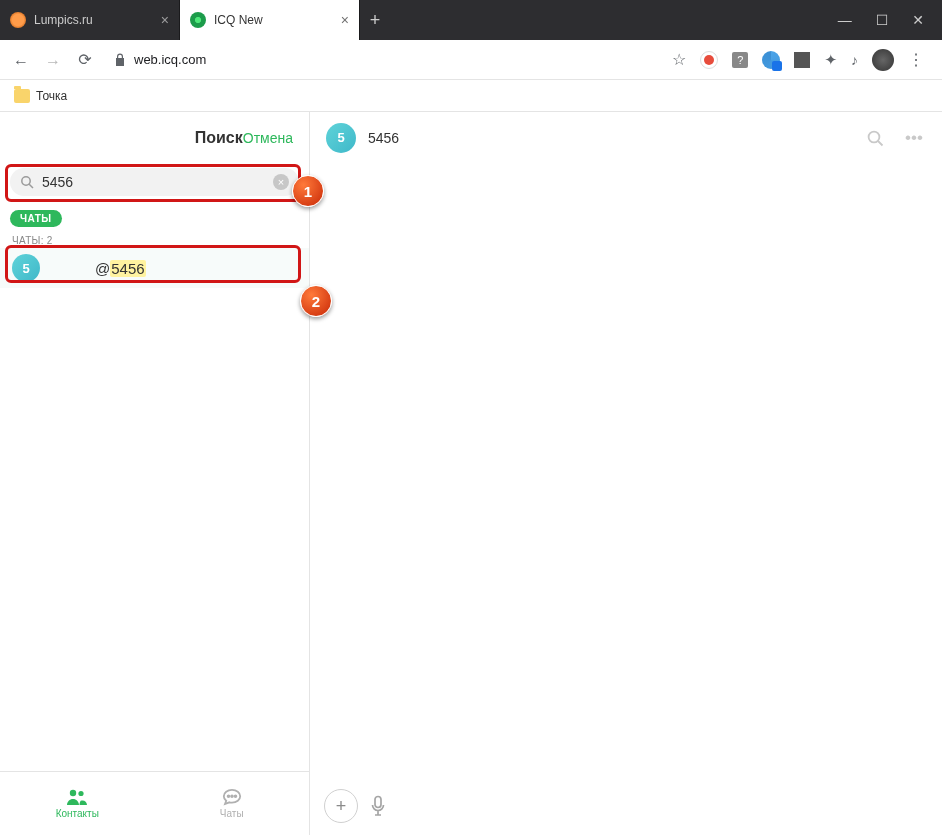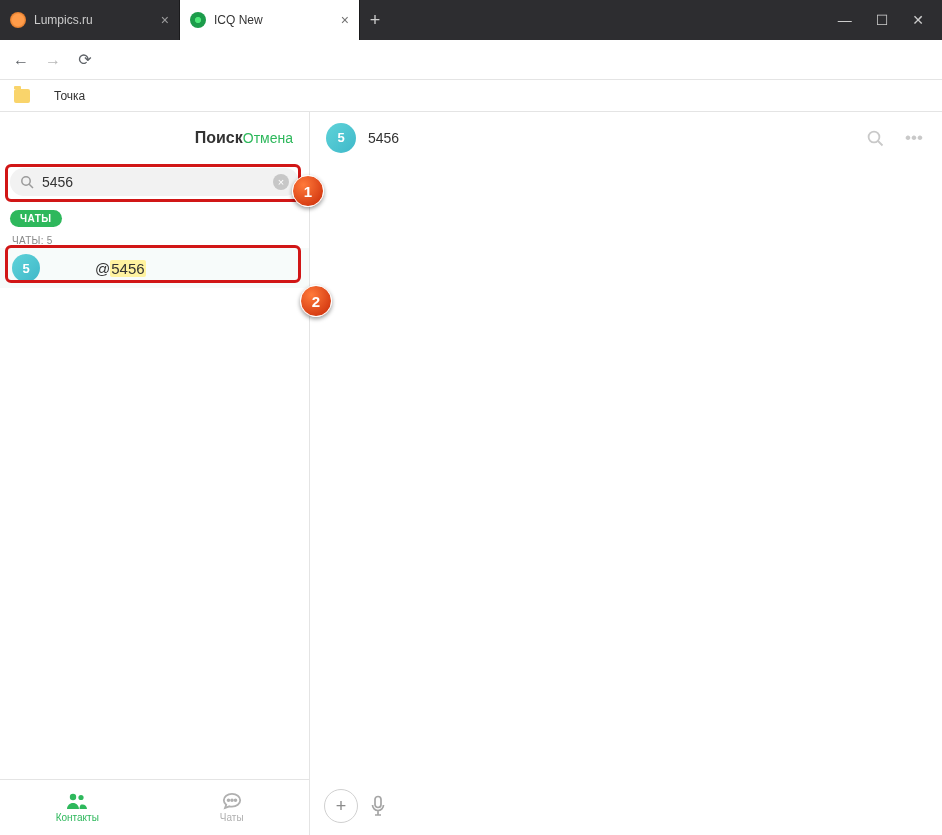--- a/index.html
+++ b/index.html
@@ -32,21 +32,21 @@
 .circle-red::after{content:"";width:10px;height:10px;border-radius:50%;background:#e74c3c;}
 .sq-gray{width:16px;height:16px;background:#888;border-radius:2px;color:#fff;font-size:11px;text-align:center;line-height:16px;}
 .globe-icon{width:18px;height:18px;border-radius:50%;background:conic-gradient(#4aa3e8,#3b8fd4);position:relative;}
 .globe-icon::after{content:"";position:absolute;bottom:-2px;right:-2px;width:10px;height:10px;background:#1a73e8;border-radius:2px;}
 .cube-icon{width:16px;height:16px;background:#555;}
 .puzzle-icon{color:#5f6368;font-size:15px;}
 .music-icon{color:#5f6368;font-size:14px;}
 .avatar-icon{width:22px;height:22px;border-radius:50%;background:radial-gradient(circle,#666,#333);}
 .menu-dots{color:#5f6368;font-size:16px;}
 
-.bookmark-bar { height: 32px; background: #fff; display: flex; align-items: center; padding: 0 14px; border-bottom: 1px solid #e4e4e4; font-size: 12px; color: #333; gap: 24px; }
+.bookmark-bar { height: 32px; background: #fff; display: flex; align-items: center; padding: 0 14px; border-bottom: 1px solid #e4e4e4; font-size: 12px; color: #333; gap: 6px; }
 .folder-icon { width: 16px; height: 14px; background: #f9d46b; border-radius: 2px; display: inline-block; position: relative; }
 .folder-icon::before { content:""; position:absolute; top:-3px; left:0; width:7px; height:3px; background:#f9d46b; border-radius:1px 1px 0 0; }
 
 
 .app { display: flex; height: 723px; }
 .sidebar { width: 310px; border-right: 1px solid #e4e4e4; display: flex; flex-direction: column; background: #fff; position: relative; }
 .sb-header { display: flex; align-items: center; height: 52px; padding: 0 16px; }
 .sb-title { flex: 1; text-align: right; font-size: 16px; font-weight: 600; color: #333; }
 .sb-cancel { color: #2eb85c; font-size: 14px; cursor: pointer; }
 
@@ -67,21 +67,21 @@
 .pill { display:inline-block; background:#2eb85c; color:#fff; font-size:10px; font-weight:bold; padding:3px 10px; border-radius:10px; letter-spacing:0.5px; }
 .section-label { font-size:10px; color:#888; padding: 2px 12px; letter-spacing:0.3px; }
 
 .chat-list { flex: 1; overflow-y: auto; }
 .chat-item { display:flex; align-items:center; gap:10px; padding:6px 12px; cursor:pointer; background:#f7fbfa; }
 .avatar { width:28px;height:28px;border-radius:50%;background:linear-gradient(135deg,#5fd3d9,#3fb8c9);color:#fff;font-size:13px;font-weight:bold;display:flex;align-items:center;justify-content:center; }
 .chat-name { font-size:15px; color:#333;margin-left:45px; }
 .at-sign { color:#333; }
 .highlight-match { background:#fff3a0; color:#333; padding:0 1px; border-radius:2px; }
 
-.bottom-nav { height: 56px; border-top:1px solid #e4e4e4; display:flex; }
+.bottom-nav { height: 64px; border-top:1px solid #e4e4e4; display:flex; }
 .nav-item { flex:1; display:flex; flex-direction:column; align-items:center; justify-content:center; gap:2px; cursor:pointer; color:#b0b0b0; font-size:10px; }
 .nav-item.active { color:#2eb85c; }
 .nav-ic { font-size:18px; }
 
 
 .main { flex:1; display:flex; flex-direction:column; }
 .chat-header { height: 52px; display:flex; align-items:center; padding: 0 16px; gap:12px; border-bottom: 1px solid transparent; }
 .chat-header .avatar { width:30px;height:30px; }
 .chat-title { font-size:14px; font-weight:500; color:#333; flex:1; }
 .hdr-action { color:#c9c9c9; font-size:17px; cursor:pointer; width:24px; text-align:center; }
@@ -116,20 +116,39 @@
     <span class="win-ctrl">—</span>
     <span class="win-ctrl">☐</span>
     <span class="win-ctrl">✕</span>
   </div>
 </div>
 
 <div class="addr-bar">
   <span class="nav-btn">←</span>
   <span class="nav-btn disabled">→</span>
   <span class="nav-btn">⟳</span>
+  <div class="addr-field">
+    <span class="secure-icon">
+      <svg width="12" height="14" viewBox="0 0 12 14">
+          <path fill="#5f6368" d="M9 5V3.5a3 3 0 0 0-6 0V5H2v8h8V5H9zM4.2 3.5a1.8 1.8 0 1 1 3.6 0V5H4.2V3.5z"></path>
+        </svg>
+    </span>
+    <span class="url-text">web.icq.com</span>
+    <div class="addr-right">
+      <span class="star-icon">☆</span>
+      <span class="ext-icon circle-red"></span>
+      <span class="ext-icon sq-gray">?</span>
+      <span class="ext-icon globe-icon"></span>
+      <span class="ext-icon cube-icon"></span>
+      <span class="puzzle-icon">✦</span>
+      <span class="music-icon">♪</span>
+      <span class="avatar-icon"></span>
+      <span class="menu-dots">⋮</span>
+    </div>
+  </div>
 </div>
 
 <div class="bookmark-bar">
   <span class="folder-icon"></span>
   <span>Точка</span>
 </div>
 
 <div class="app">
   <div class="sidebar">
     <div class="sb-header">
@@ -147,21 +166,21 @@
             </svg>
         </span>
         <input class="search-input" value="5456" style="">
         <span class="clear-btn">×</span>
       </div>
     </div>
 
     <div class="pill-row">
       <span class="pill">ЧАТЫ</span>
     </div>
-    <div class="section-label">ЧАТЫ: 5</div>
+    <div class="section-label">ЧАТЫ: 2</div>
 
     <div class="chat-list">
       <div class="chat-item">
         <span class="avatar">5</span>
         <span class="chat-name">
           <span class="at-sign">@</span><span class="highlight-match">5456</span>
         </span>
       </div>
     </div>
 

